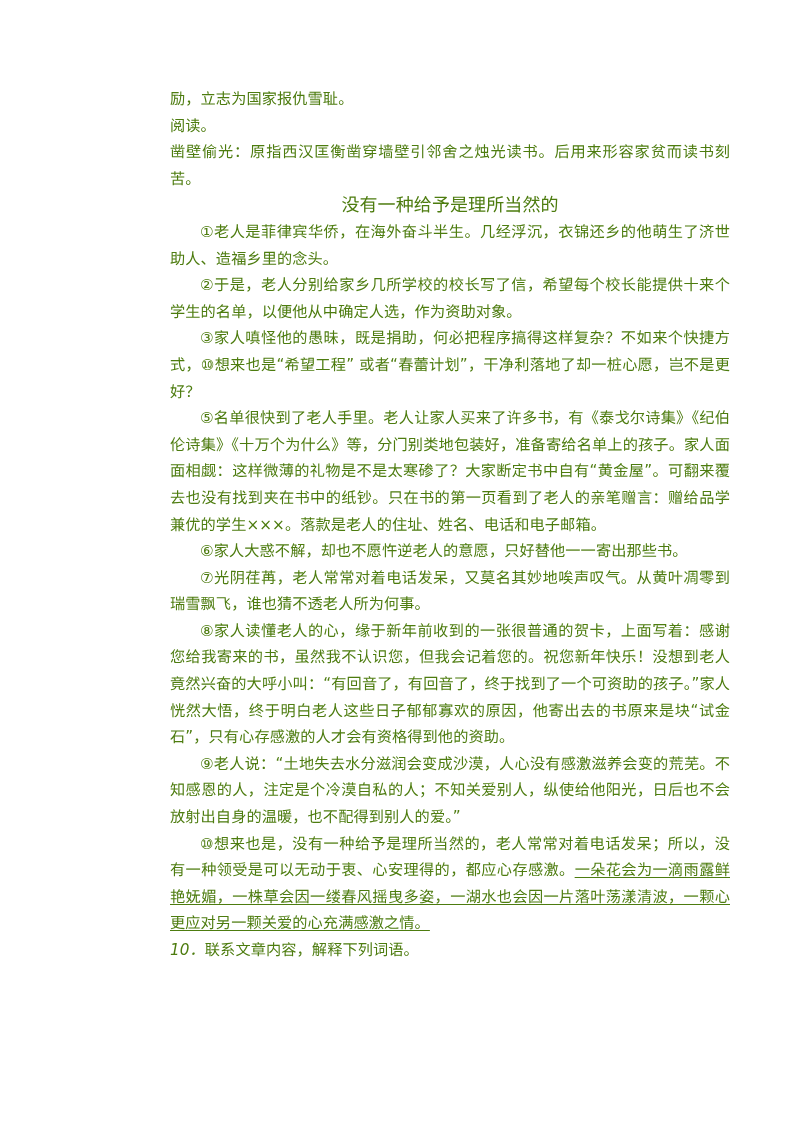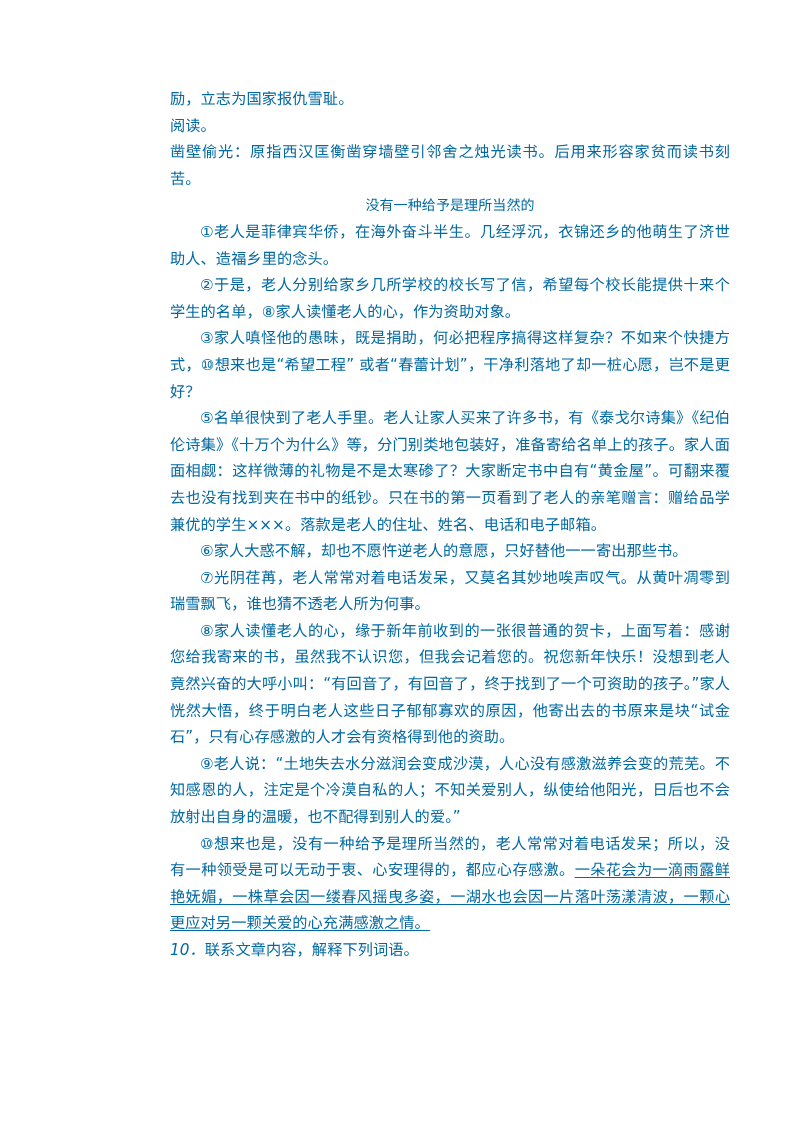--- a/index.html
+++ b/index.html
@@ -10,21 +10,21 @@
   }
 
   .page {
     position: relative;
     width: 690px;
     height: 1123px;
     margin: 0 auto;
     background: #ffffff;
     overflow: hidden;
     font-family: "DejaVu Sans", "Liberation Sans", sans-serif;
-    color: #0369a1;
+    color: #4d7c0f;
   }
 
   .content {
     position: absolute;
     left: 118px;
     top: 86px;
     width: 560px;
   }
 
   
@@ -42,21 +42,21 @@
   .flush {
     text-indent: 0;
   }
 
   
   .indent2 {
     text-indent: 30px;
   }
 
   .title-line {
-    font-size: 14px;
+    font-size: 18px;
     line-height: 26.6px;
     text-align: center;
     margin: 0;
     letter-spacing: 0.1px;
   }
 
   .underlined {
     text-decoration: underline;
     text-underline-offset: 2px;
   }
@@ -85,21 +85,21 @@
     <p class="para flush">励，立志为国家报仇雪耻。</p>
 
     <p class="para flush">阅读。</p>
 
     <p class="para flush">凿壁偷光：原指西汉匡衡凿穿墙壁引邻舍之烛光读书。后用来形容家贫而读书刻苦。</p>
 
     <p class="title-line">没有一种给予是理所当然的</p>
 
     <p class="para indent2">①老人是菲律宾华侨，在海外奋斗半生。几经浮沉，衣锦还乡的他萌生了济世助人、造福乡里的念头。</p>
 
-    <p class="para indent2">②于是，老人分别给家乡几所学校的校长写了信，希望每个校长能提供十来个学生的名单，⑧家人读懂老人的心，作为资助对象。</p>
+    <p class="para indent2">②于是，老人分别给家乡几所学校的校长写了信，希望每个校长能提供十来个学生的名单，以便他从中确定人选，作为资助对象。</p>
 
     <p class="para indent2">③家人嗔怪他的愚昧，既是捐助，何必把程序搞得这样复杂？不如来个快捷方式，⑩想来也是“希望工程” 或者“春蕾计划”，干净利落地了却一桩心愿，岂不是更好？</p>
 
 
     <p class="para indent2">⑤名单很快到了老人手里。老人让家人买来了许多书，有《泰戈尔诗集》《纪伯伦诗集》《十万个为什么》等，分门别类地包装好，准备寄给名单上的孩子。家人面面相觑：这样微薄的礼物是不是太寒碜了？大家断定书中自有“黄金屋”。可翻来覆去也没有找到夹在书中的纸钞。只在书的第一页看到了老人的亲笔赠言：赠给品学兼优的学生×××。落款是老人的住址、姓名、电话和电子邮箱。</p>
 
     <p class="para indent2">⑥家人大惑不解，却也不愿忤逆老人的意愿，只好替他一一寄出那些书。</p>
 
     <p class="para indent2">⑦光阴荏苒，老人常常对着电话发呆，又莫名其妙地唉声叹气。从黄叶凋零到瑞雪飘飞，谁也猜不透老人所为何事。</p>
 

